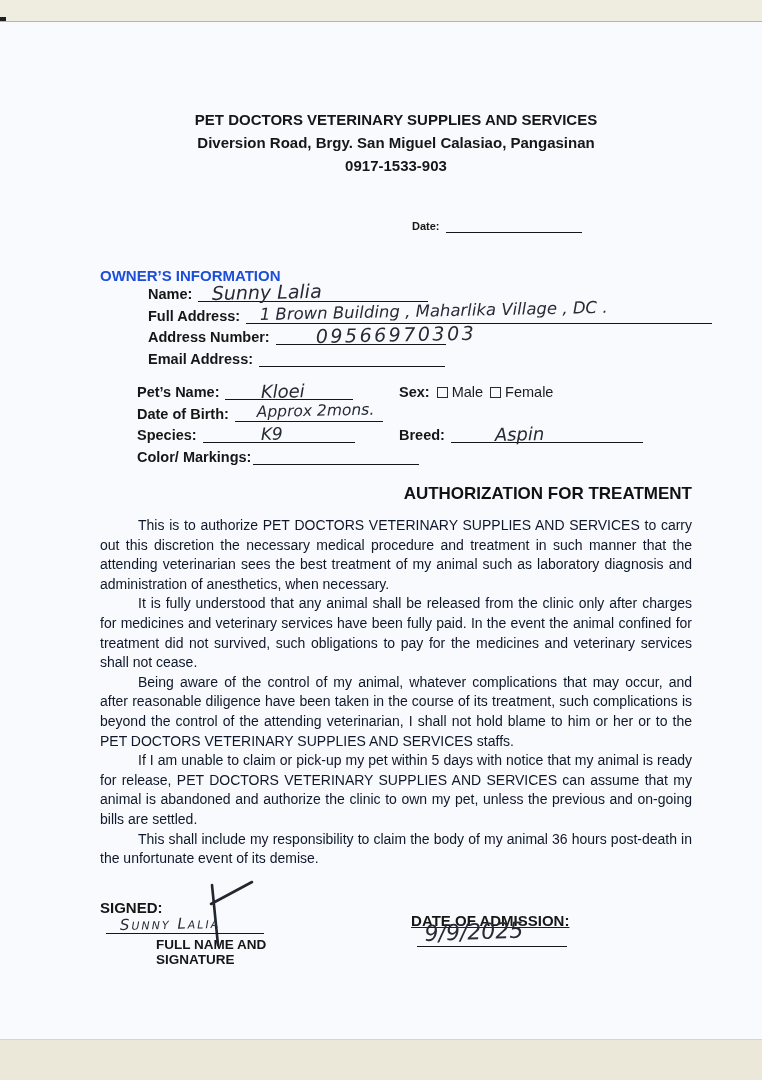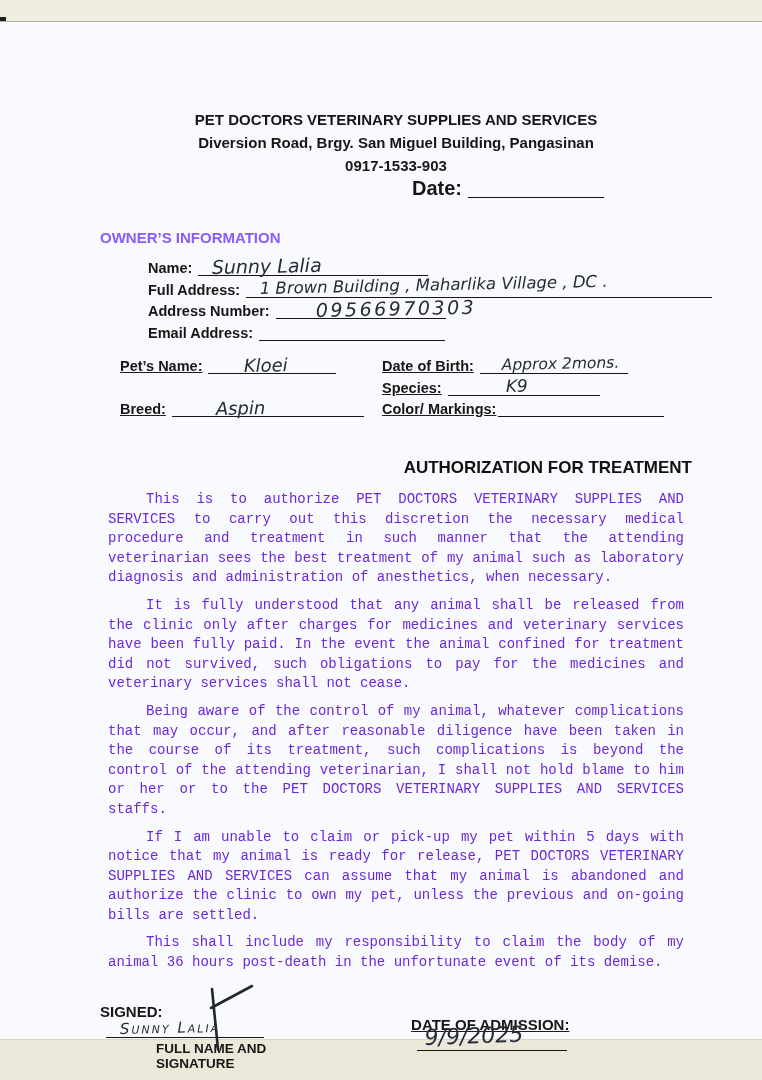--- a/index.html
+++ b/index.html
@@ -16,42 +16,42 @@
     position:absolute;top:21px;left:0;width:762px;height:1019px;
     background:#f8fafd;
     border-top:1px solid #b8b5a8;
     border-bottom:1px solid #d9d5c6;
     box-sizing:border-box;
     padding:0 70px 15px 100px;
   }
   
   .form-header{margin-top:86px;text-align:center;font-weight:bold;font-size:15px;line-height:23px;color:#161616;}
   
-  .date-row{padding-left:312px;font-size:20px;line-height:22px;}
+  .date-row{margin-top:38px;padding-left:312px;font-size:11px;line-height:22px;}
   .lbl{font-weight:bold;color:#161616;}
   
   .uline{display:inline-block;position:relative;border-bottom:1.7px solid #15151a;height:17px;vertical-align:-3px;margin-left:6px;}
   .hw{
     position:absolute;bottom:-3px;left:14px;white-space:nowrap;
     font-family:"DejaVu Sans", sans-serif;font-style:italic;
     color:#262b36;transform:rotate(-1.2deg);transform-origin:left bottom;
   }
   
-  .sec-title{font-weight:bold;font-size:15px;color:#8b5cf6;}
+  .sec-title{font-weight:bold;font-size:15px;color:#1d4ed8;}
   .owner-title{margin-top:30px;}
   .animal-title{margin-top:20px;}
-  .fields{margin-left:48px;margin-top:12px;font-size:14.5px;}
+  .fields{margin-left:48px;font-size:14.5px;}
   .frow{line-height:21.5px;height:21.5px;white-space:nowrap;}
-  .animal-grid{display:grid;grid-template-columns:262px 1fr;margin-left:20px;margin-top:12px;font-size:14.5px;text-decoration:underline;}
+  .animal-grid{display:grid;grid-template-columns:262px 1fr;margin-left:37px;margin-top:12px;font-size:14.5px;}
   .cb{display:inline-block;width:9px;height:9px;border:1.3px solid #2a2a2a;vertical-align:-1px;margin:0 4px 0 7px;background:#f8fafd;}
   .sex-opt{font-size:14.5px;}
   
   .auth-title{margin-top:16px;text-align:right;font-weight:bold;font-size:17px;color:#111;}
   .paras{margin-top:12px;}
-  .paras p{margin:8px;font-size:14px;line-height:19.6px;text-align:justify;text-indent:38px;color:#6d28d9;font-family:Liberation Mono, monospace;}
+  .paras p{margin:0;font-size:14px;line-height:19.6px;text-align:justify;text-indent:38px;color:#0f172a;}
   
   .sign-row{margin-top:30px;display:flex;align-items:flex-end;font-size:15px;gap:21px;}
   .sig-left{position:relative;}
   .sig-caption{font-weight:bold;font-size:13.5px;margin-left:56px;margin-top:3px;color:#161616;}
   .flourish{position:absolute;left:96px;bottom:20px;}
   .hw-sig{font-size:15px;letter-spacing:2px;font-variant:small-caps;bottom:-1px;}
   .hw-date{font-size:22px;bottom:0;left:8px;transform:rotate(-2deg);}
   .hw-name{font-size:19px;}
   .hw-addr{font-size:16.5px;}
   .hw-contact{font-size:19px;letter-spacing:2.5px;left:40px;}
@@ -63,21 +63,21 @@
 </head>
 <body>
 
 <div class="scan-top-band"></div>
 <div class="scan-edge-mark"></div>
 
 <div class="paper">
 
   <div class="form-header">
     <div>PET DOCTORS VETERINARY SUPPLIES AND SERVICES</div>
-    <div>Diversion Road, Brgy. San Miguel Building, Pangasinan</div>
+    <div>Diversion Road, Brgy. San Miguel Calasiao, Pangasinan</div>
     <div>0917-1533-903</div>
   </div>
 
   <div class="date-row">
     <span class="lbl">Date:</span><span class="uline" style="width:136px;"><span class="hw"></span></span>
   </div>
 
   <div class="sec-title owner-title">OWNER’S INFORMATION</div>
   <div class="fields">
     <div class="frow">
@@ -90,20 +90,23 @@
       <span class="lbl">Address Number:</span><span class="uline" style="width:170px;"><span class="hw hw-contact">09566970303</span></span>
     </div>
     <div class="frow">
       <span class="lbl">Email Address:</span><span class="uline" style="width:186px;"><span class="hw"></span></span>
     </div>
   </div>
 
   <div class="animal-grid">
     <div class="frow">
       <span class="lbl">Pet’s Name:</span><span class="uline" style="width:128px;"><span class="hw hw-pet">Kloei</span></span>
+    </div>
+    <div class="frow">
+      <span class="lbl">Sex:</span><span class="cb"></span><span class="sex-opt">Male</span><span class="cb"></span><span class="sex-opt">Female</span>
     </div>
     <div class="frow">
       <span class="lbl">Date of Birth:</span><span class="uline" style="width:148px;"><span class="hw hw-dob">Approx 2mons.</span></span>
     </div>
     <div class="frow"></div>
     <div class="frow">
       <span class="lbl">Species:</span><span class="uline" style="width:152px;"><span class="hw hw-species">K9</span></span>
     </div>
     <div class="frow">
       <span class="lbl">Breed:</span><span class="uline" style="width:192px;"><span class="hw hw-breed">Aspin</span></span>

